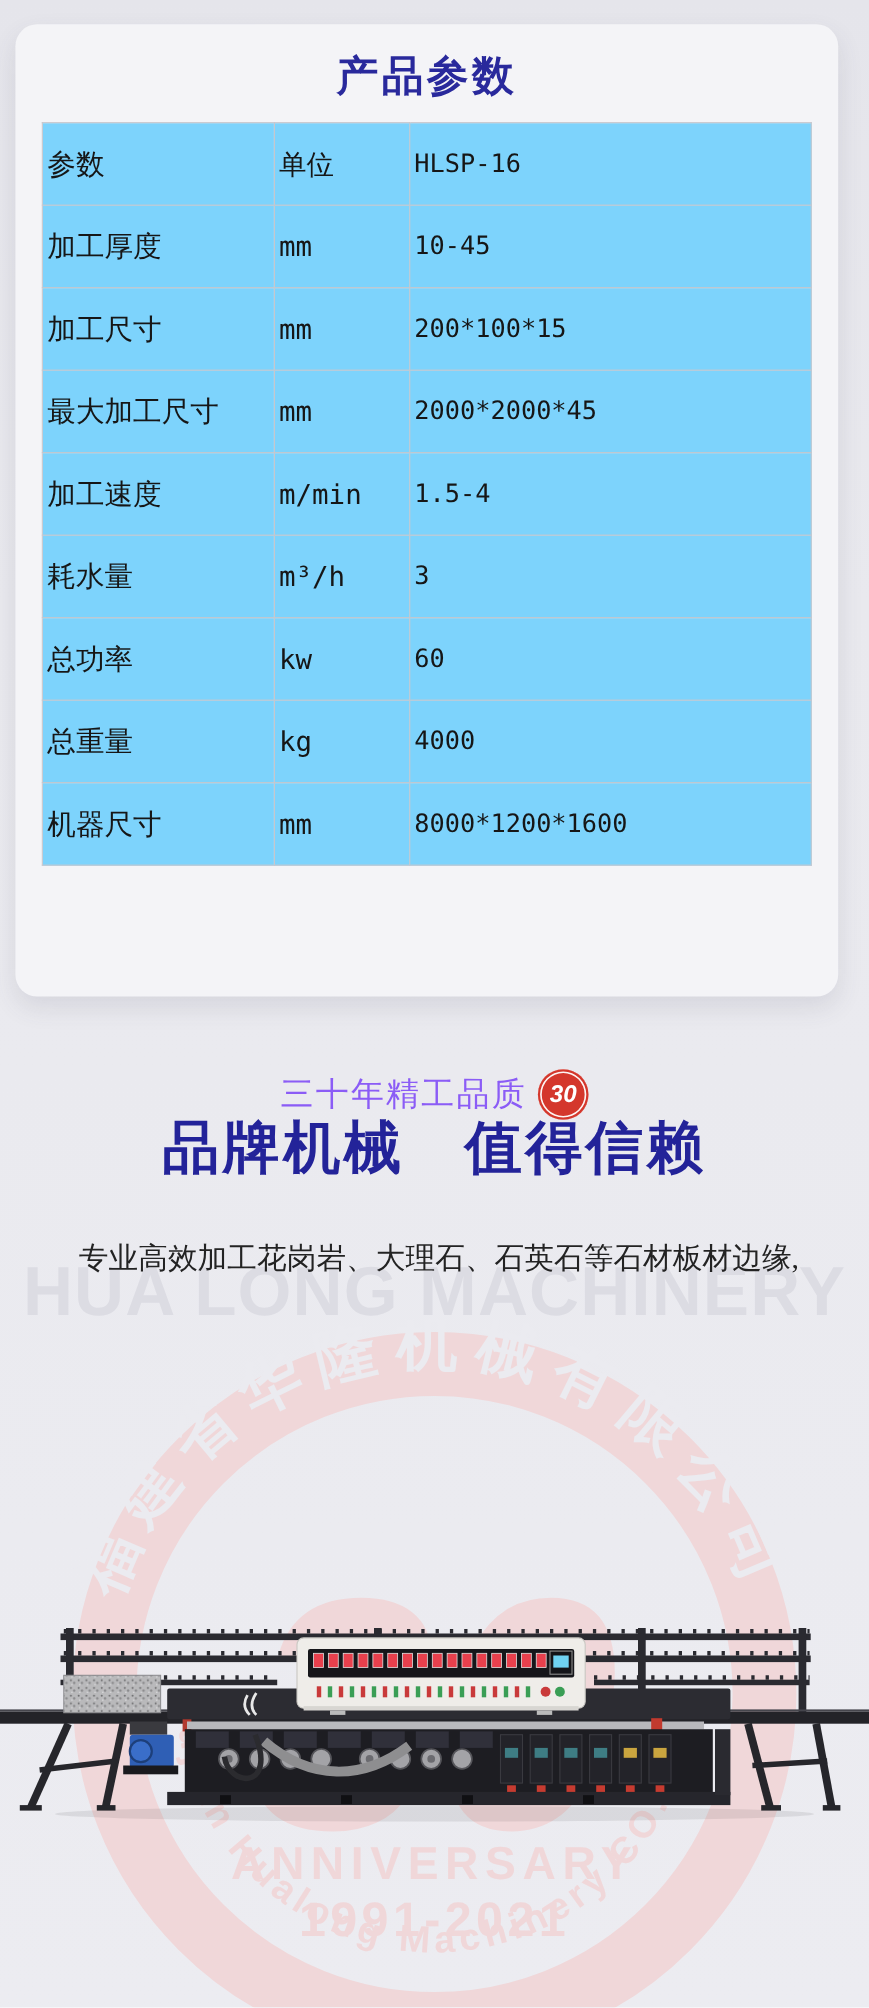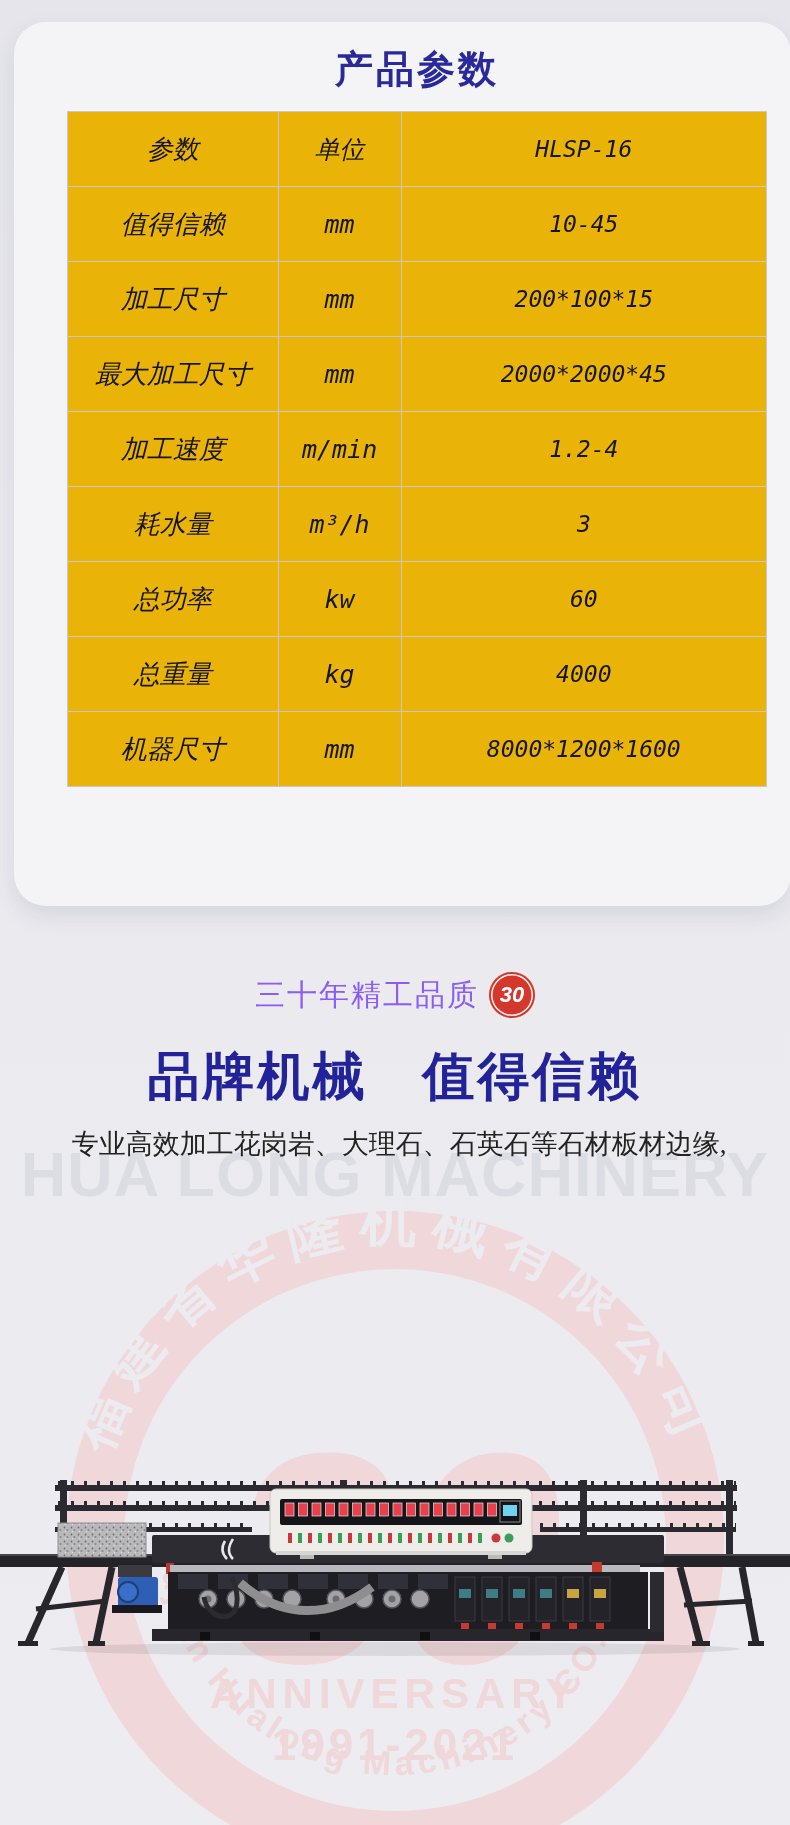--- a/index.html
+++ b/index.html
@@ -4,56 +4,55 @@
 <style>
   html,body{margin:0;padding:0;}
   body{
     width:790px;height:1825px;position:relative;overflow:hidden;
     background:linear-gradient(180deg,#e5e5eb 0%,#e9e9ee 30%,#ececf1 100%);
     font-family:"Liberation Sans","DejaVu Sans",sans-serif;
   }
   
   .spec-card{
     position:absolute;left:14px;top:22px;width:748px;height:884px;
-    background:#f4f4f7;border-radius:32px;
+    background:#f4f4f7;border-radius:20px;
     box-shadow:0 10px 22px rgba(70,70,95,.12);
     z-index:4;
-    padding-left:29px;
   }
   .spec-title{
     text-align:center;padding-top:22px;font-size:38px;font-weight:bold;
     color:#29299c;letter-spacing:3px;
   }
   table.spec{
     width:700px;margin:16px auto 0;border-collapse:collapse;table-layout:fixed;
   }
   table.spec td,table.spec th{
-    border:1px solid #c7c7cd;background:#eab308;height:74px;
-    text-align:center;vertical-align:middle;font-weight:normal;
-    color:#161616;font-size:26px;padding:0 4px;font-style:italic;
+    border:1px solid #c7c7cd;background:#7dd3fc;height:74px;
+    text-align:left;vertical-align:middle;font-weight:normal;
+    color:#161616;font-size:26px;padding:0 4px;
   }
   table.spec .c0{width:30%;}
   table.spec .c1{width:17%;font-family:"DejaVu Sans Mono","Liberation Mono",monospace;font-size:25px;margin-left:16px;}
   table.spec .c2{width:53%;font-family:"DejaVu Sans Mono","Liberation Mono",monospace;font-size:23px;}
   
   .slogan-row{
     position:absolute;top:972px;left:0;width:100%;text-align:center;z-index:2;
   }
   .slogan-text{
     font-size:30px;color:#8b5cf6;letter-spacing:2px;vertical-align:middle;
   }
   .badge-30{
     display:inline-block;width:46px;height:46px;border-radius:50%;
     background:#d4372c;color:#fff;margin-left:10px;vertical-align:middle;
     position:relative;text-align:center;line-height:46px;
     font-weight:bold;font-style:italic;font-size:22px;
     box-shadow:inset 0 0 0 2px #d4372c, inset 0 0 0 3.5px rgba(255,255,255,.95);
   }
   .headline{
-    position:absolute;top:1040px;left:0;width:100%;text-align:center;z-index:2;
+    position:absolute;top:1008px;left:0;width:100%;text-align:center;z-index:2;
     font-size:52px;font-weight:900;color:#232399;letter-spacing:3px;line-height:72px;
     white-space:nowrap;
   }
   .latin-watermark{
     position:absolute;top:1138px;left:0;width:100%;text-align:center;z-index:1;
     font-size:63px;font-weight:bold;color:#dcdce3;letter-spacing:1px;white-space:nowrap;
   }
   .description{
     position:absolute;top:1126px;left:4px;width:100%;text-align:center;z-index:2;
     font-family:"Liberation Serif","DejaVu Serif",serif;
@@ -69,38 +68,38 @@
 <div class="spec-card">
   <div class="spec-title">产品参数</div>
   <table class="spec">
     <tbody>
       <tr>
         <th class="c0">参数</th>
         <th class="c1">单位</th>
         <th class="c2">HLSP-16</th>
       </tr>
       <tr>
-        <td class="c0">值得信赖</td>
+        <td class="c0">加工厚度</td>
         <td class="c1">mm</td>
         <td class="c2">10-45</td>
       </tr>
       <tr>
         <td class="c0">加工尺寸</td>
         <td class="c1">mm</td>
         <td class="c2">200*100*15</td>
       </tr>
       <tr>
         <td class="c0">最大加工尺寸</td>
         <td class="c1">mm</td>
         <td class="c2">2000*2000*45</td>
       </tr>
       <tr>
         <td class="c0">加工速度</td>
         <td class="c1">m/min</td>
-        <td class="c2">1.2-4</td>
+        <td class="c2">1.5-4</td>
       </tr>
       <tr>
         <td class="c0">耗水量</td>
         <td class="c1">m³/h</td>
         <td class="c2">3</td>
       </tr>
       <tr>
         <td class="c0">总功率</td>
         <td class="c1">kw</td>
         <td class="c2">60</td>

